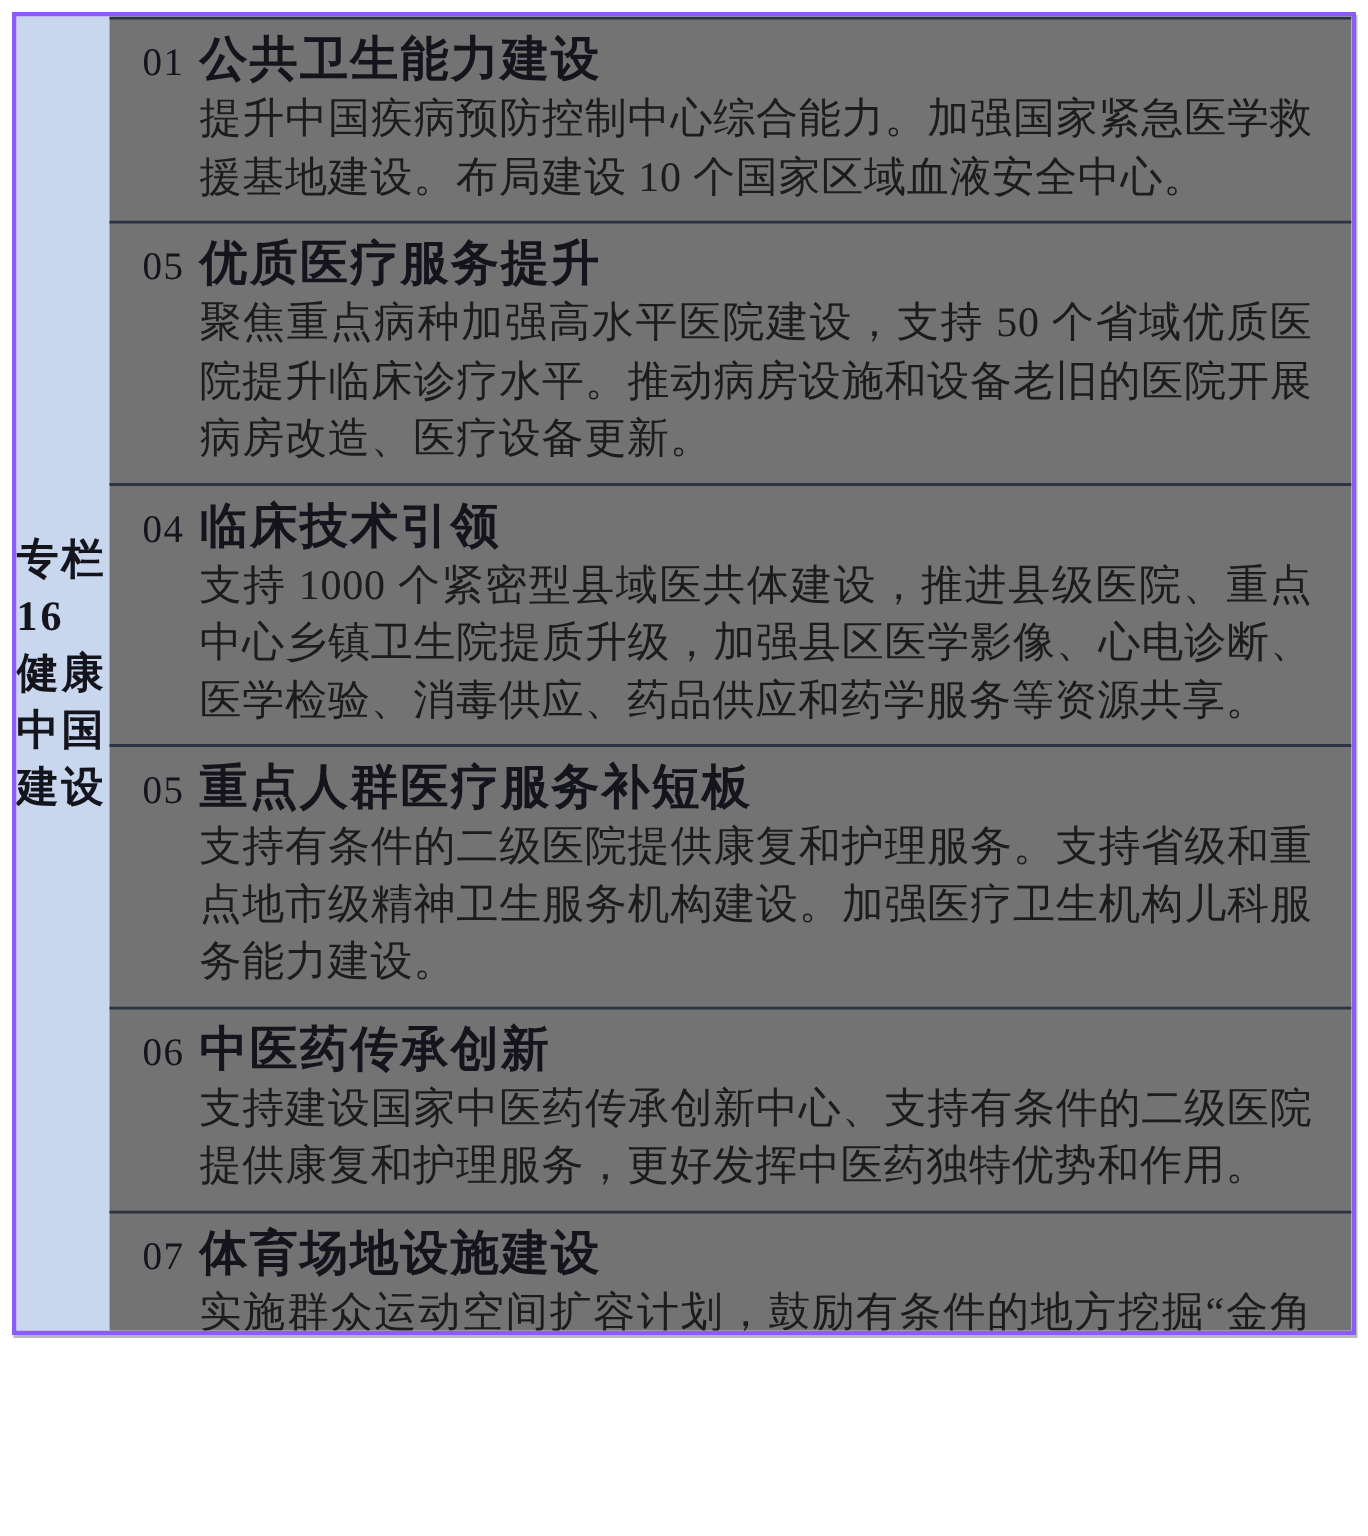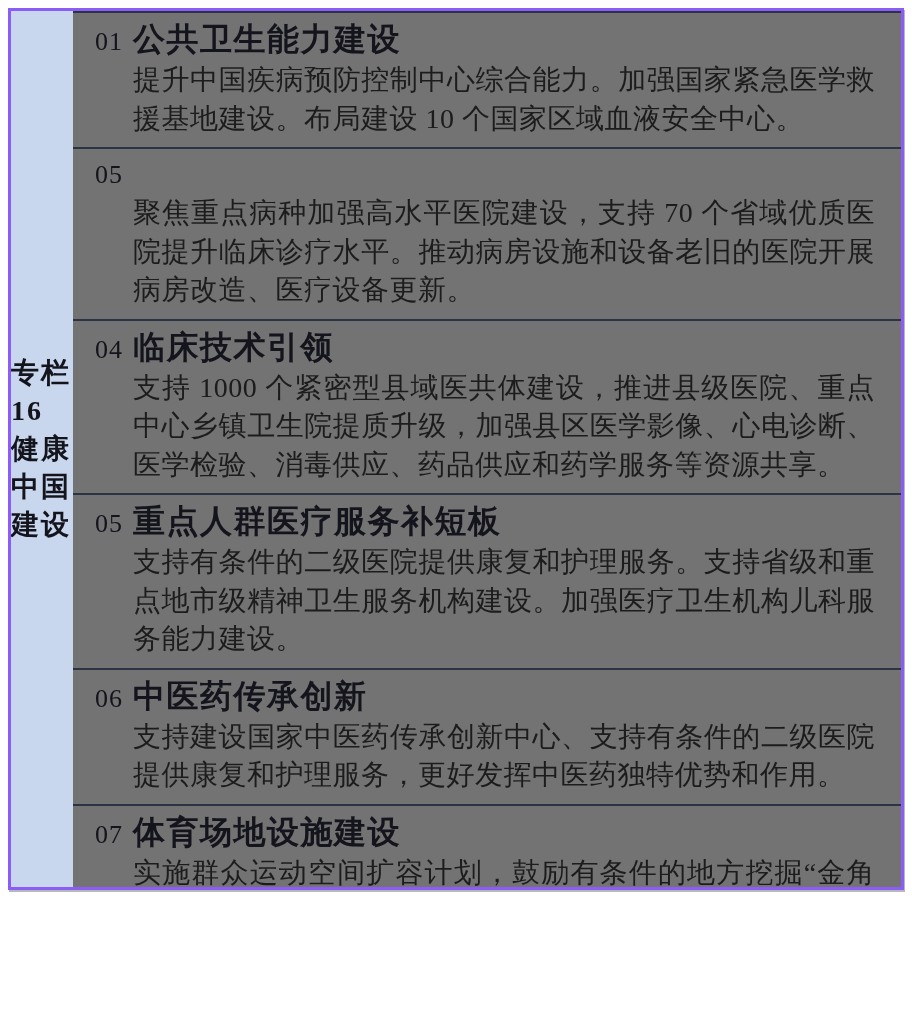--- a/index.html
+++ b/index.html
@@ -93,22 +93,23 @@
         <div class="section-title-row">
           <span class="section-num">01</span>
           <span class="section-heading">公共卫生能力建设</span>
         </div>
         <div class="section-body">提升中国疾病预防控制中心综合能力。加强国家紧急医学救援基地建设。布局建设 10 个国家区域血液安全中心。</div>
       </div>
 
       <div class="section">
         <div class="section-title-row">
           <span class="section-num">05</span>
+          <span class="section-heading">优质医疗服务提升</span>
         </div>
-        <div class="section-body">聚焦重点病种加强高水平医院建设，支持 70 个省域优质医院提升临床诊疗水平。推动病房设施和设备老旧的医院开展病房改造、医疗设备更新。</div>
+        <div class="section-body">聚焦重点病种加强高水平医院建设，支持 50 个省域优质医院提升临床诊疗水平。推动病房设施和设备老旧的医院开展病房改造、医疗设备更新。</div>
       </div>
 
       <div class="section">
         <div class="section-title-row">
           <span class="section-num">04</span>
           <span class="section-heading">临床技术引领</span>
         </div>
         <div class="section-body">支持 1000 个紧密型县域医共体建设，推进县级医院、重点中心乡镇卫生院提质升级，加强县区医学影像、心电诊断、医学检验、消毒供应、药品供应和药学服务等资源共享。</div>
       </div>
 

